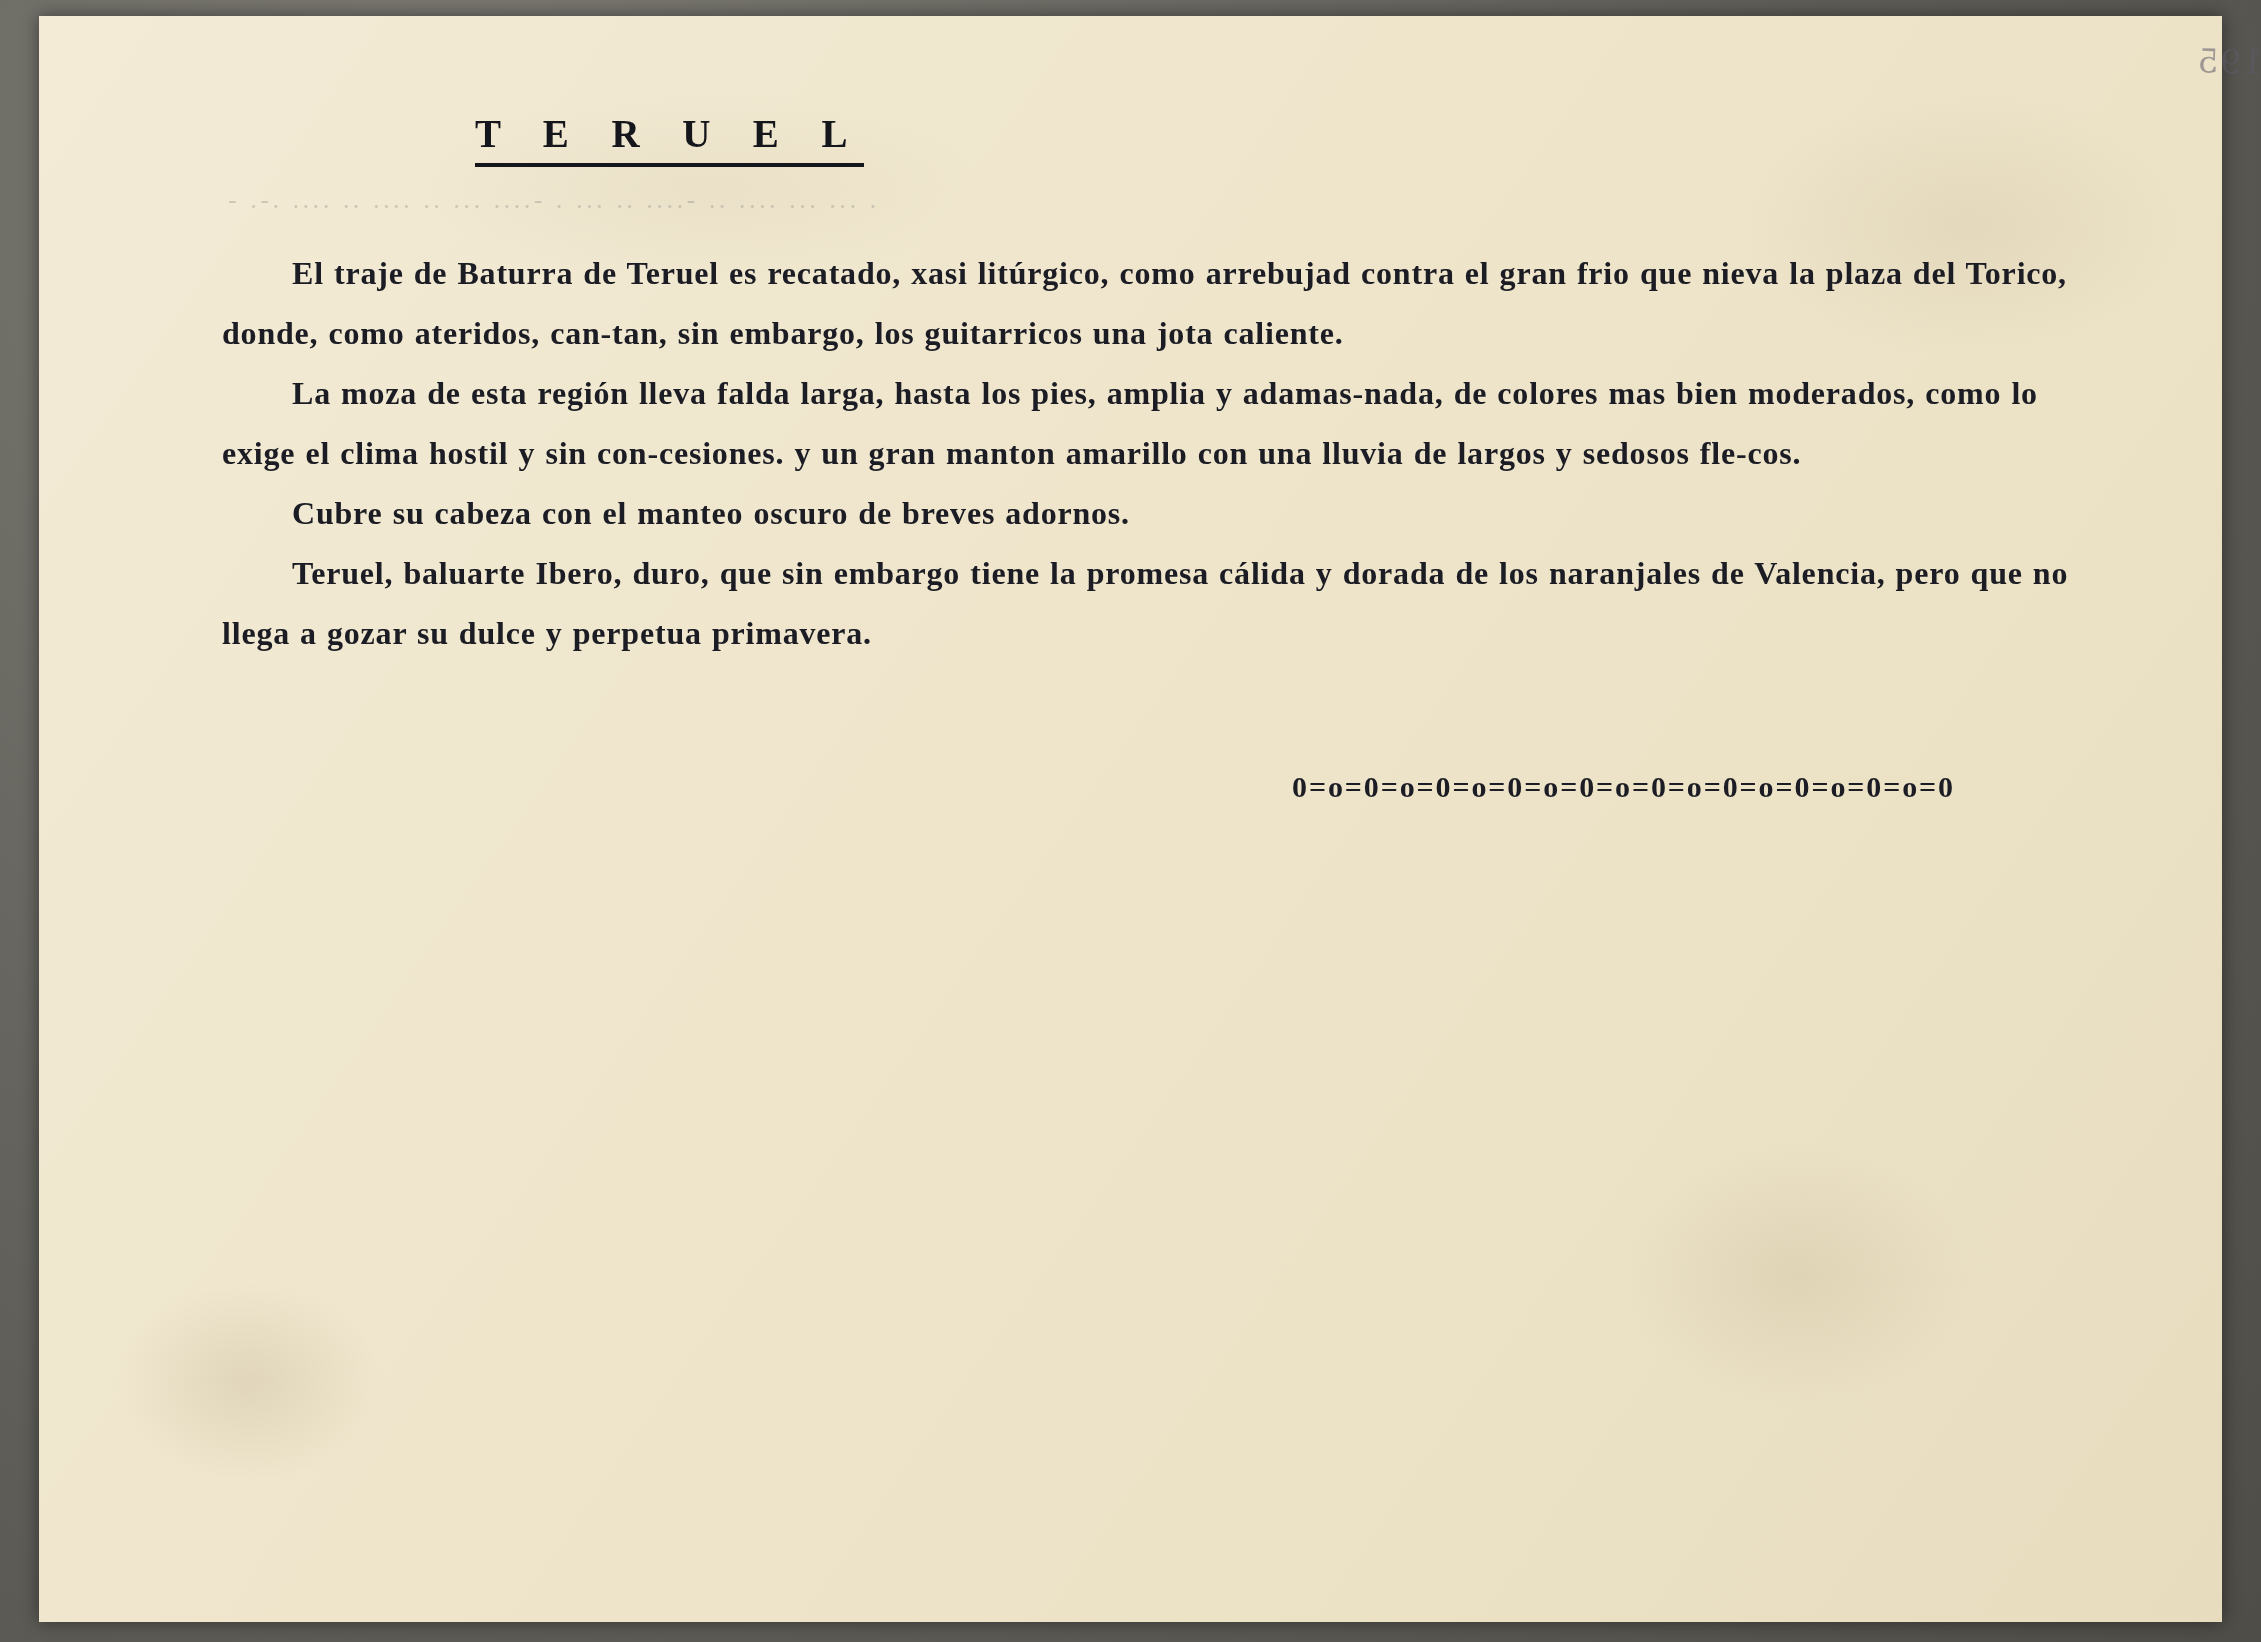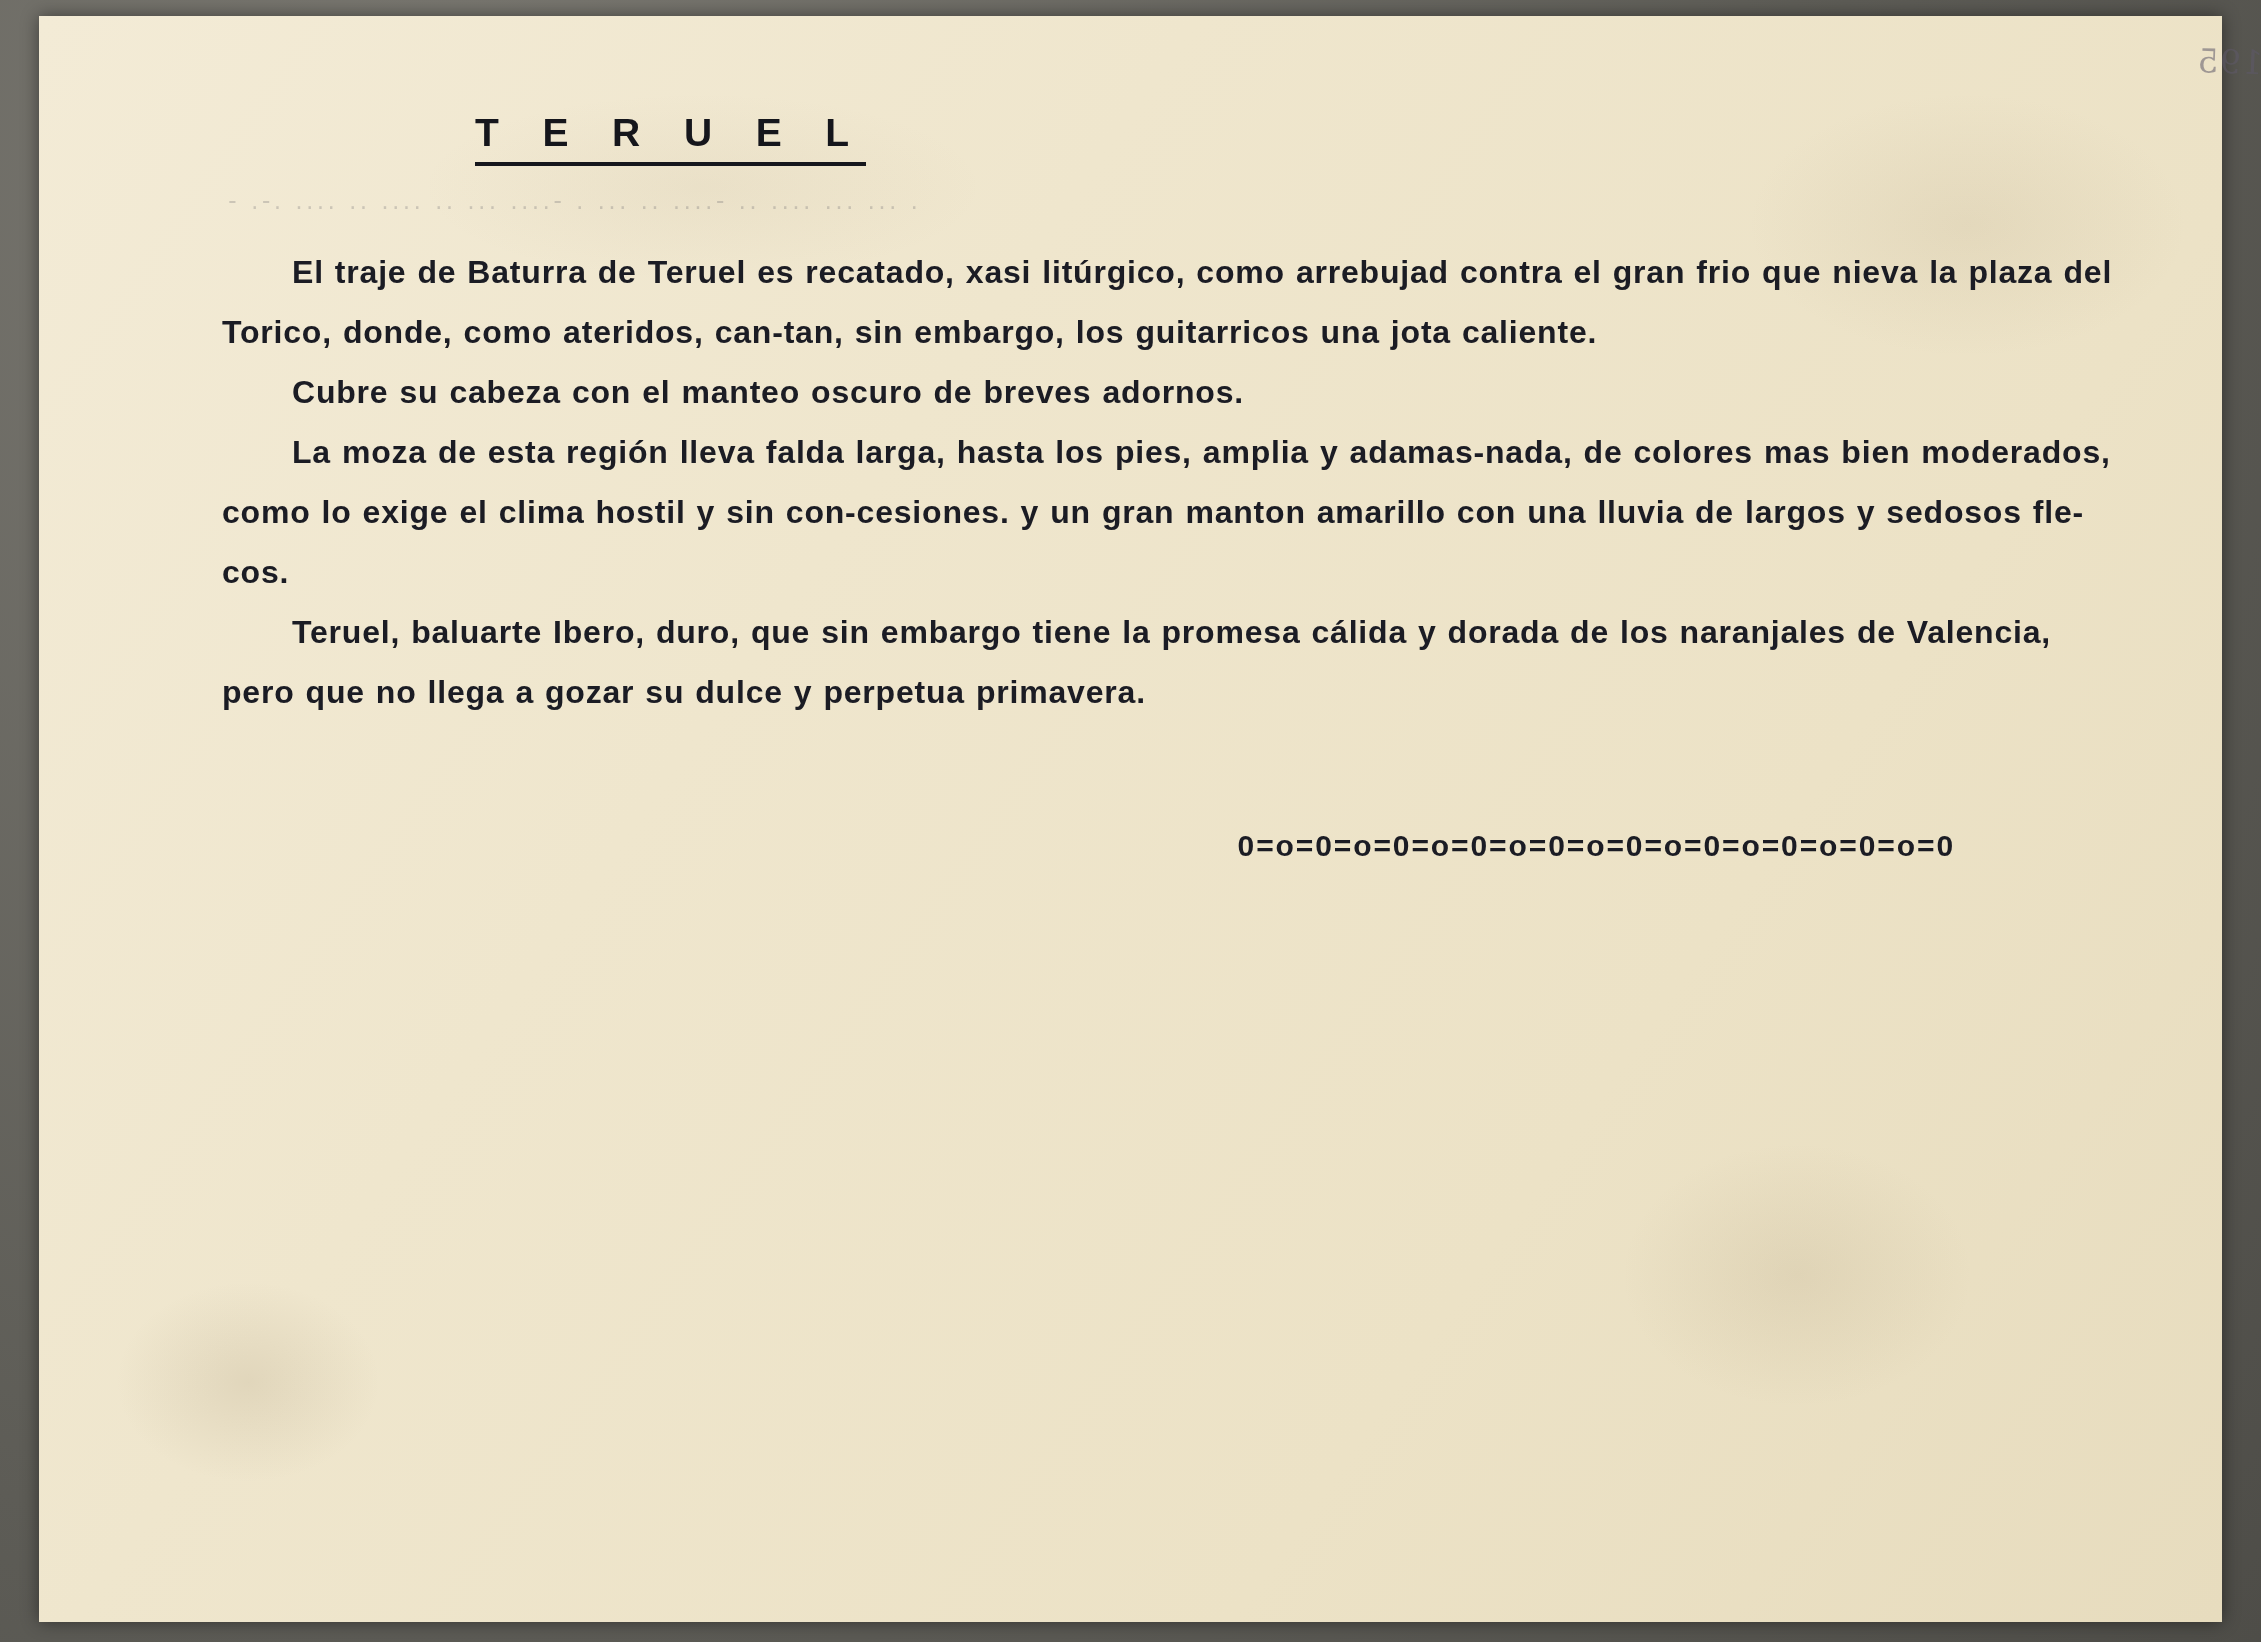--- a/index.html
+++ b/index.html
@@ -66,21 +66,21 @@
     white-space: nowrap;
   }
 
   
   #typescript {
     position: absolute;
     left: 183px;
     top: 95px;
     width: 1897px;
     color: #1b1c24;
-    font-family: Liberation Sans, sans-serif;
+    font-family: Liberation Serif, serif;
   }
 
   #doc-title {
     font-size: 39px;
     letter-spacing: 16.4px;
     font-weight: 700;
     text-align: center;
     margin-left: 25px;
     padding-bottom: 6.3px;
     display: inline-block;
@@ -142,22 +142,22 @@
     <div id="pencil-note">Ft FACIFS/2 195</div>
 
     <div id="typescript">
 
       <div id="doc-title">T E R U E L</div>
 
       <div id="ghost-line">-  .-. ....  .. .... ..  ... ....- . ... .. ....-  .. ....  ... ... .</div>
 
       <div id="body-text">
         <p class="para">El traje de Baturra de Teruel es recatado, xasi litúrgico, como arrebujad contra el gran frio que nieva la plaza del Torico, donde, como ateridos, can-tan, sin embargo, los guitarricos una jota caliente.</p>
+        <p class="para">La moza de esta región lleva falda larga, hasta los pies, amplia y adamas-nada, de colores mas bien moderados, como lo exige el clima hostil y sin con-cesiones. y un gran manton amarillo con una lluvia de largos y sedosos fle-cos.</p>
         <p class="para">Cubre su cabeza con el manteo oscuro de breves adornos.</p>
-        <p class="para">La moza de esta región lleva falda larga, hasta los pies, amplia y adamas-nada, de colores mas bien moderados, como lo exige el clima hostil y sin con-cesiones. y un gran manton amarillo con una lluvia de largos y sedosos fle-cos.</p>
         <p class="para">Teruel, baluarte Ibero, duro, que sin embargo tiene la promesa cálida y dorada de los naranjales de Valencia, pero que no llega a gozar su dulce y perpetua primavera.</p>
       </div>
 
       <div id="ornament">0=o=0=o=0=o=0=o=0=o=0=o=0=o=0=o=0=o=0</div>
 
     </div>
   </div>
 </div>
 
 

